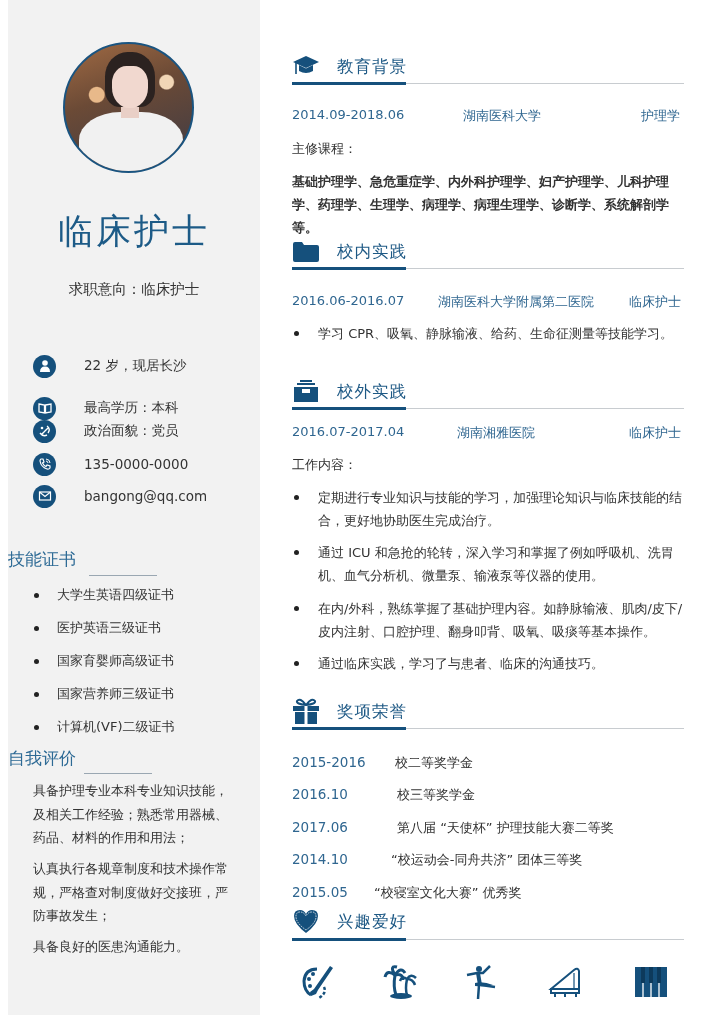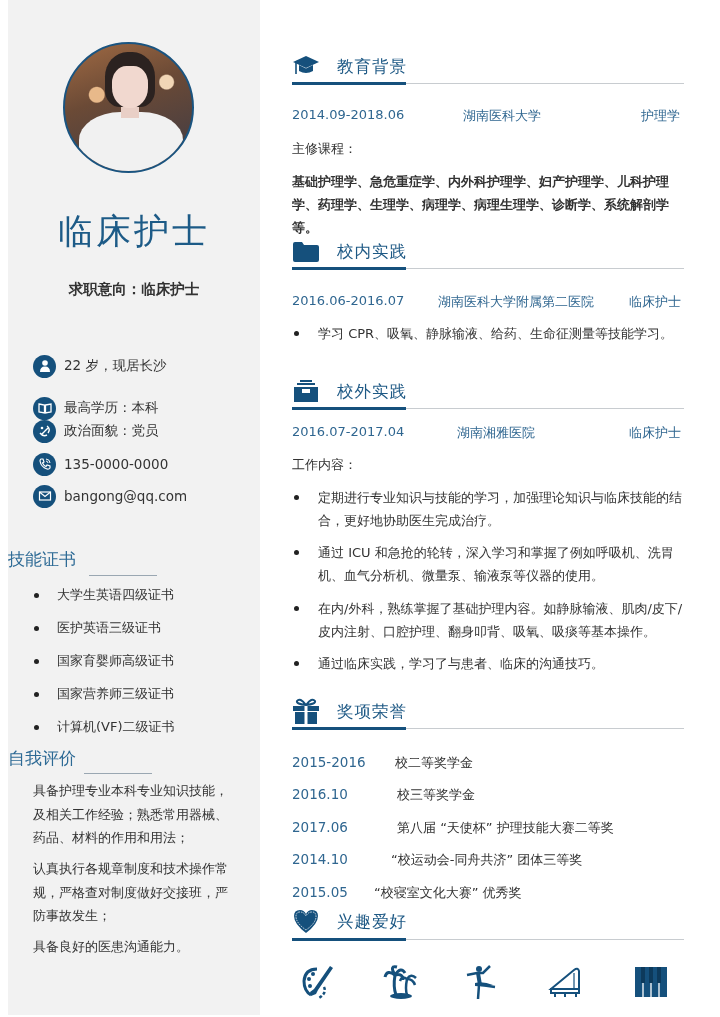--- a/index.html
+++ b/index.html
@@ -13,26 +13,26 @@
            background: radial-gradient(circle at 25% 40%, #e8b98a 0 6%, transparent 7%),
                        radial-gradient(circle at 80% 30%, #f1d6b6 0 5%, transparent 6%),
                        radial-gradient(circle at 20% 70%, #d89a6c 0 5%, transparent 6%),
                        linear-gradient(160deg, #a06a43 0%, #6b4a36 40%, #3c3a45 100%); }
   .photo .hair { position: absolute; left: 40px; top: 8px; width: 50px; height: 55px; background: #2b2220; border-radius: 45% 45% 30% 30%; }
   .photo .face { position: absolute; left: 47px; top: 22px; width: 36px; height: 42px; background: #f1d8cf; border-radius: 40% 40% 48% 48%; }
   .photo .neck { position: absolute; left: 56px; top: 60px; width: 18px; height: 14px; background: #e9cfc6; }
   .photo .body { position: absolute; left: 14px; top: 68px; width: 104px; height: 70px; background: #f1f1f1; border-radius: 40% 40% 0 0; }
 
   .name { position: absolute; left: 8px; width: 252px; top: 208px; text-align: center; font-size: 35px; color: #1d5b87; letter-spacing: 3px; }
-  .objective { position: absolute; left: 8px; width: 252px; top: 280px; text-align: center; font-size: 14.5px; color: #333; font-weight: bold; }
+  .objective { position: absolute; left: 8px; width: 252px; top: 280px; text-align: center; font-size: 14.5px; color: #333; }
 
   .info-row { position: absolute; left: 33px; height: 24px; display: flex; align-items: center; }
   .info-icon { width: 23px; height: 23px; border-radius: 50%; background: #15507c; display: flex; align-items: center; justify-content: center; }
   .info-icon svg { width: 14px; height: 14px; }
-  .info-text { margin-left: 8px; font-size: 13.5px; color: #333; white-space: nowrap; }
+  .info-text { margin-left: 28px; font-size: 13.5px; color: #333; white-space: nowrap; }
 
   .side-title { position: absolute; left: 8px; width: 252px; text-align: left; font-size: 17px; color: #2d6a95; }
   .side-rule { position: absolute; height: 1px; background: #9aa7b2; }
   .cert { position: absolute; left: 34px; font-size: 13px; color: #333; display: flex; align-items: center; white-space: nowrap; }
   .cert .dot { width: 5px; height: 5px; background: #222; border-radius: 50%; margin-right: 18px; }
   .eval { position: absolute; left: 33px; width: 200px; font-size: 13px; line-height: 23.5px; color: #333; }
 
   
   .sec-head { position: absolute; left: 292px; width: 392px; height: 36px; }
   .sec-icon { position: absolute; left: 0; top: 0; width: 28px; height: 28px; }

